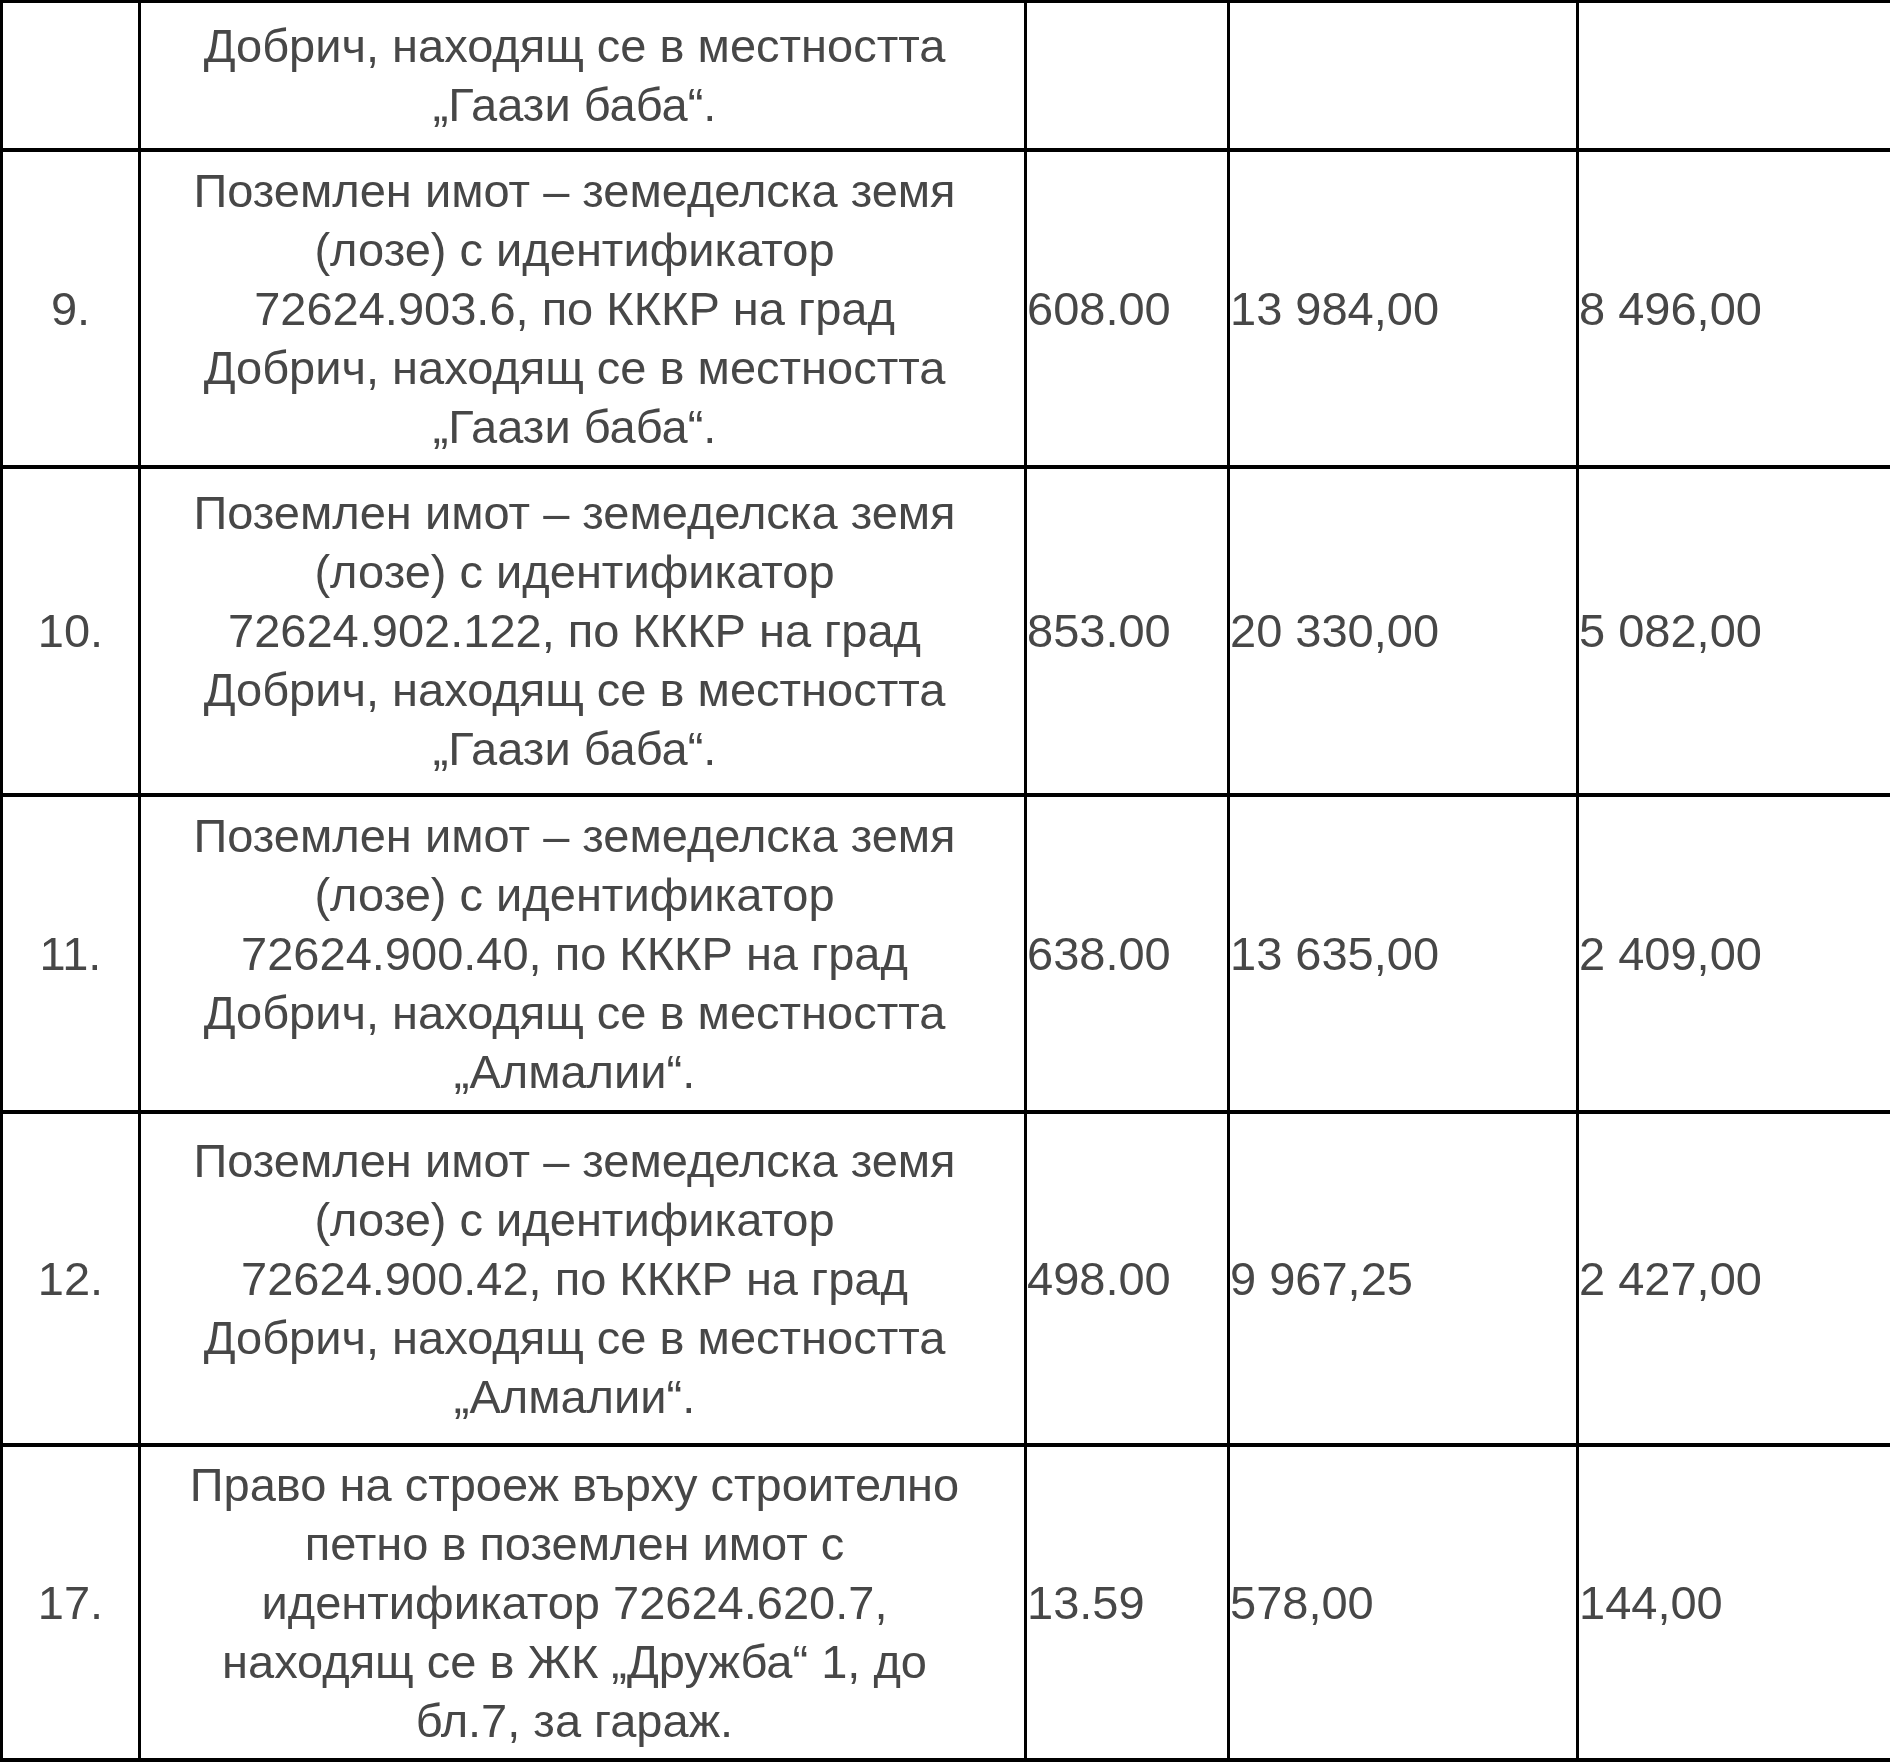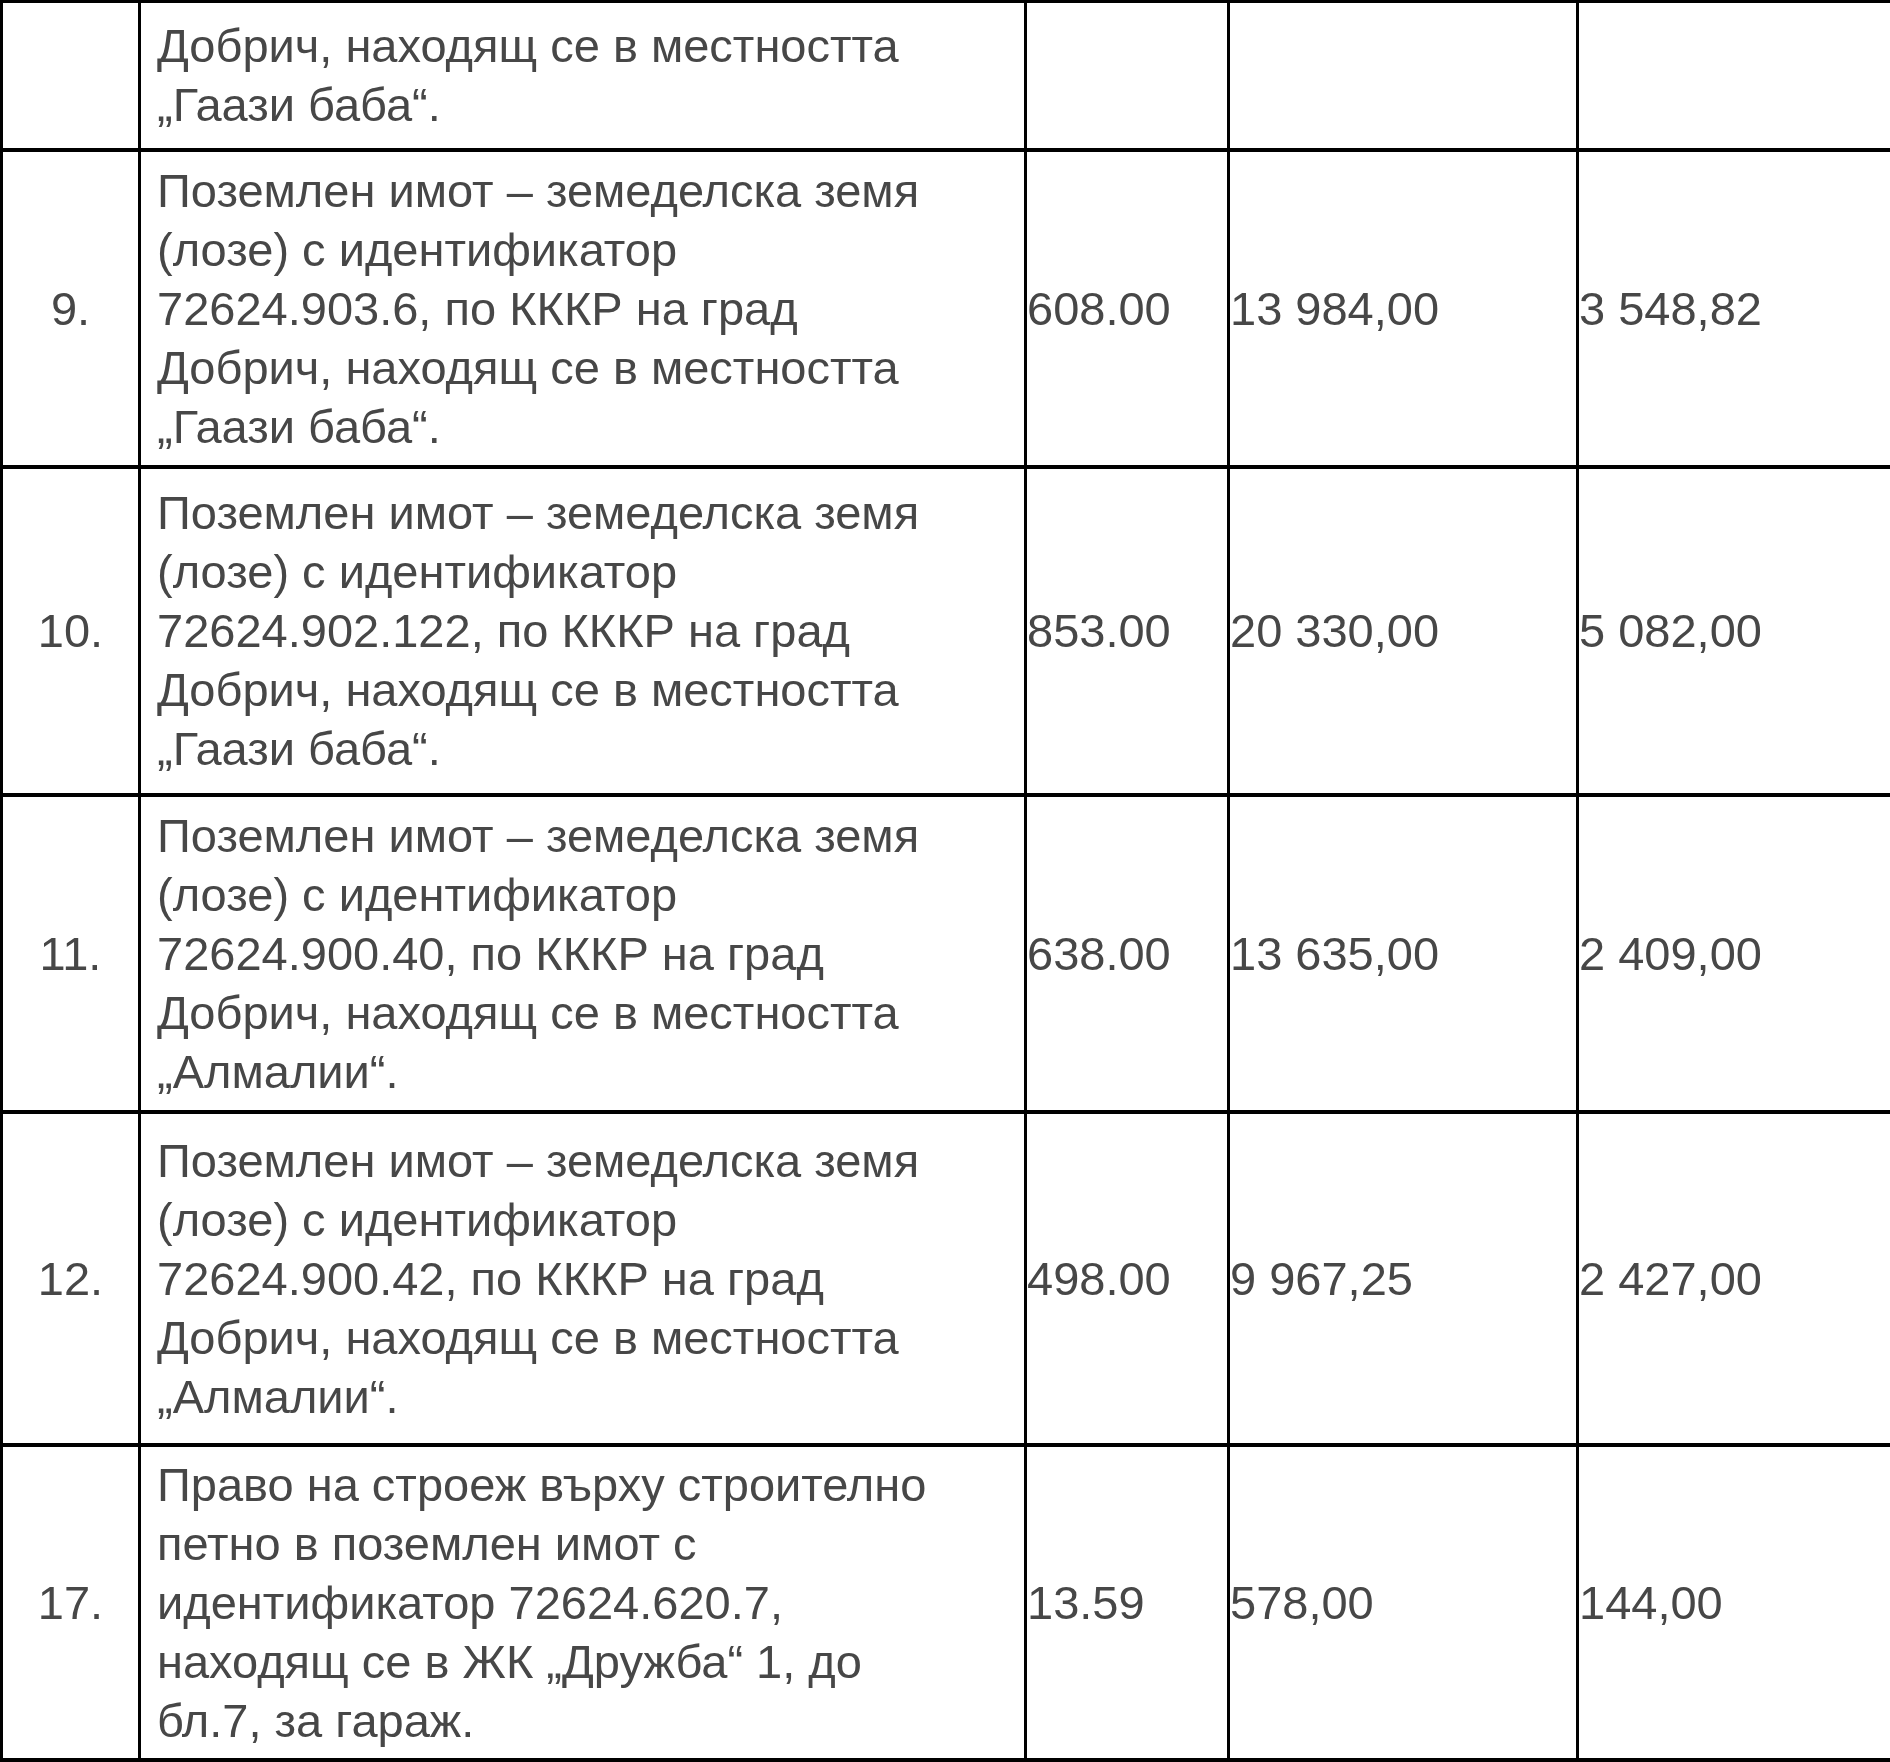--- a/index.html
+++ b/index.html
@@ -32,21 +32,21 @@
     border-top-width: 3px;
   }
   .doc-table tr.r-last td {
     border-bottom-width: 5px;
   }
   td.cell-num {
     text-align: center;
     line-height: 59px;
   }
   td.cell-desc {
-    text-align: left;
+    text-align: center;
     padding: 8px 32px 8px 16px;
     line-height: 59px;
     white-space: pre-line;
   }
   td.cell-val {
     text-align: left;
     line-height: 59px;
   }
   
   tr.r-cont { height: 148px; }
@@ -79,21 +79,21 @@
 
     <tr class="r-9">
       <td class="cell-num">9.</td>
       <td class="cell-desc">Поземлен имот – земеделска земя
 (лозе) с идентификатор
 72624.903.6, по КККР на град
 Добрич, находящ се в местността
 „Гаази баба“.</td>
       <td class="cell-val">608.00</td>
       <td class="cell-val">13 984,00</td>
-      <td class="cell-val">3 548,82</td>
+      <td class="cell-val">8 496,00</td>
     </tr>
 
     <tr class="r-10">
       <td class="cell-num">10.</td>
       <td class="cell-desc">Поземлен имот – земеделска земя
 (лозе) с идентификатор
 72624.902.122, по КККР на град
 Добрич, находящ се в местността
 „Гаази баба“.</td>
       <td class="cell-val">853.00</td>

